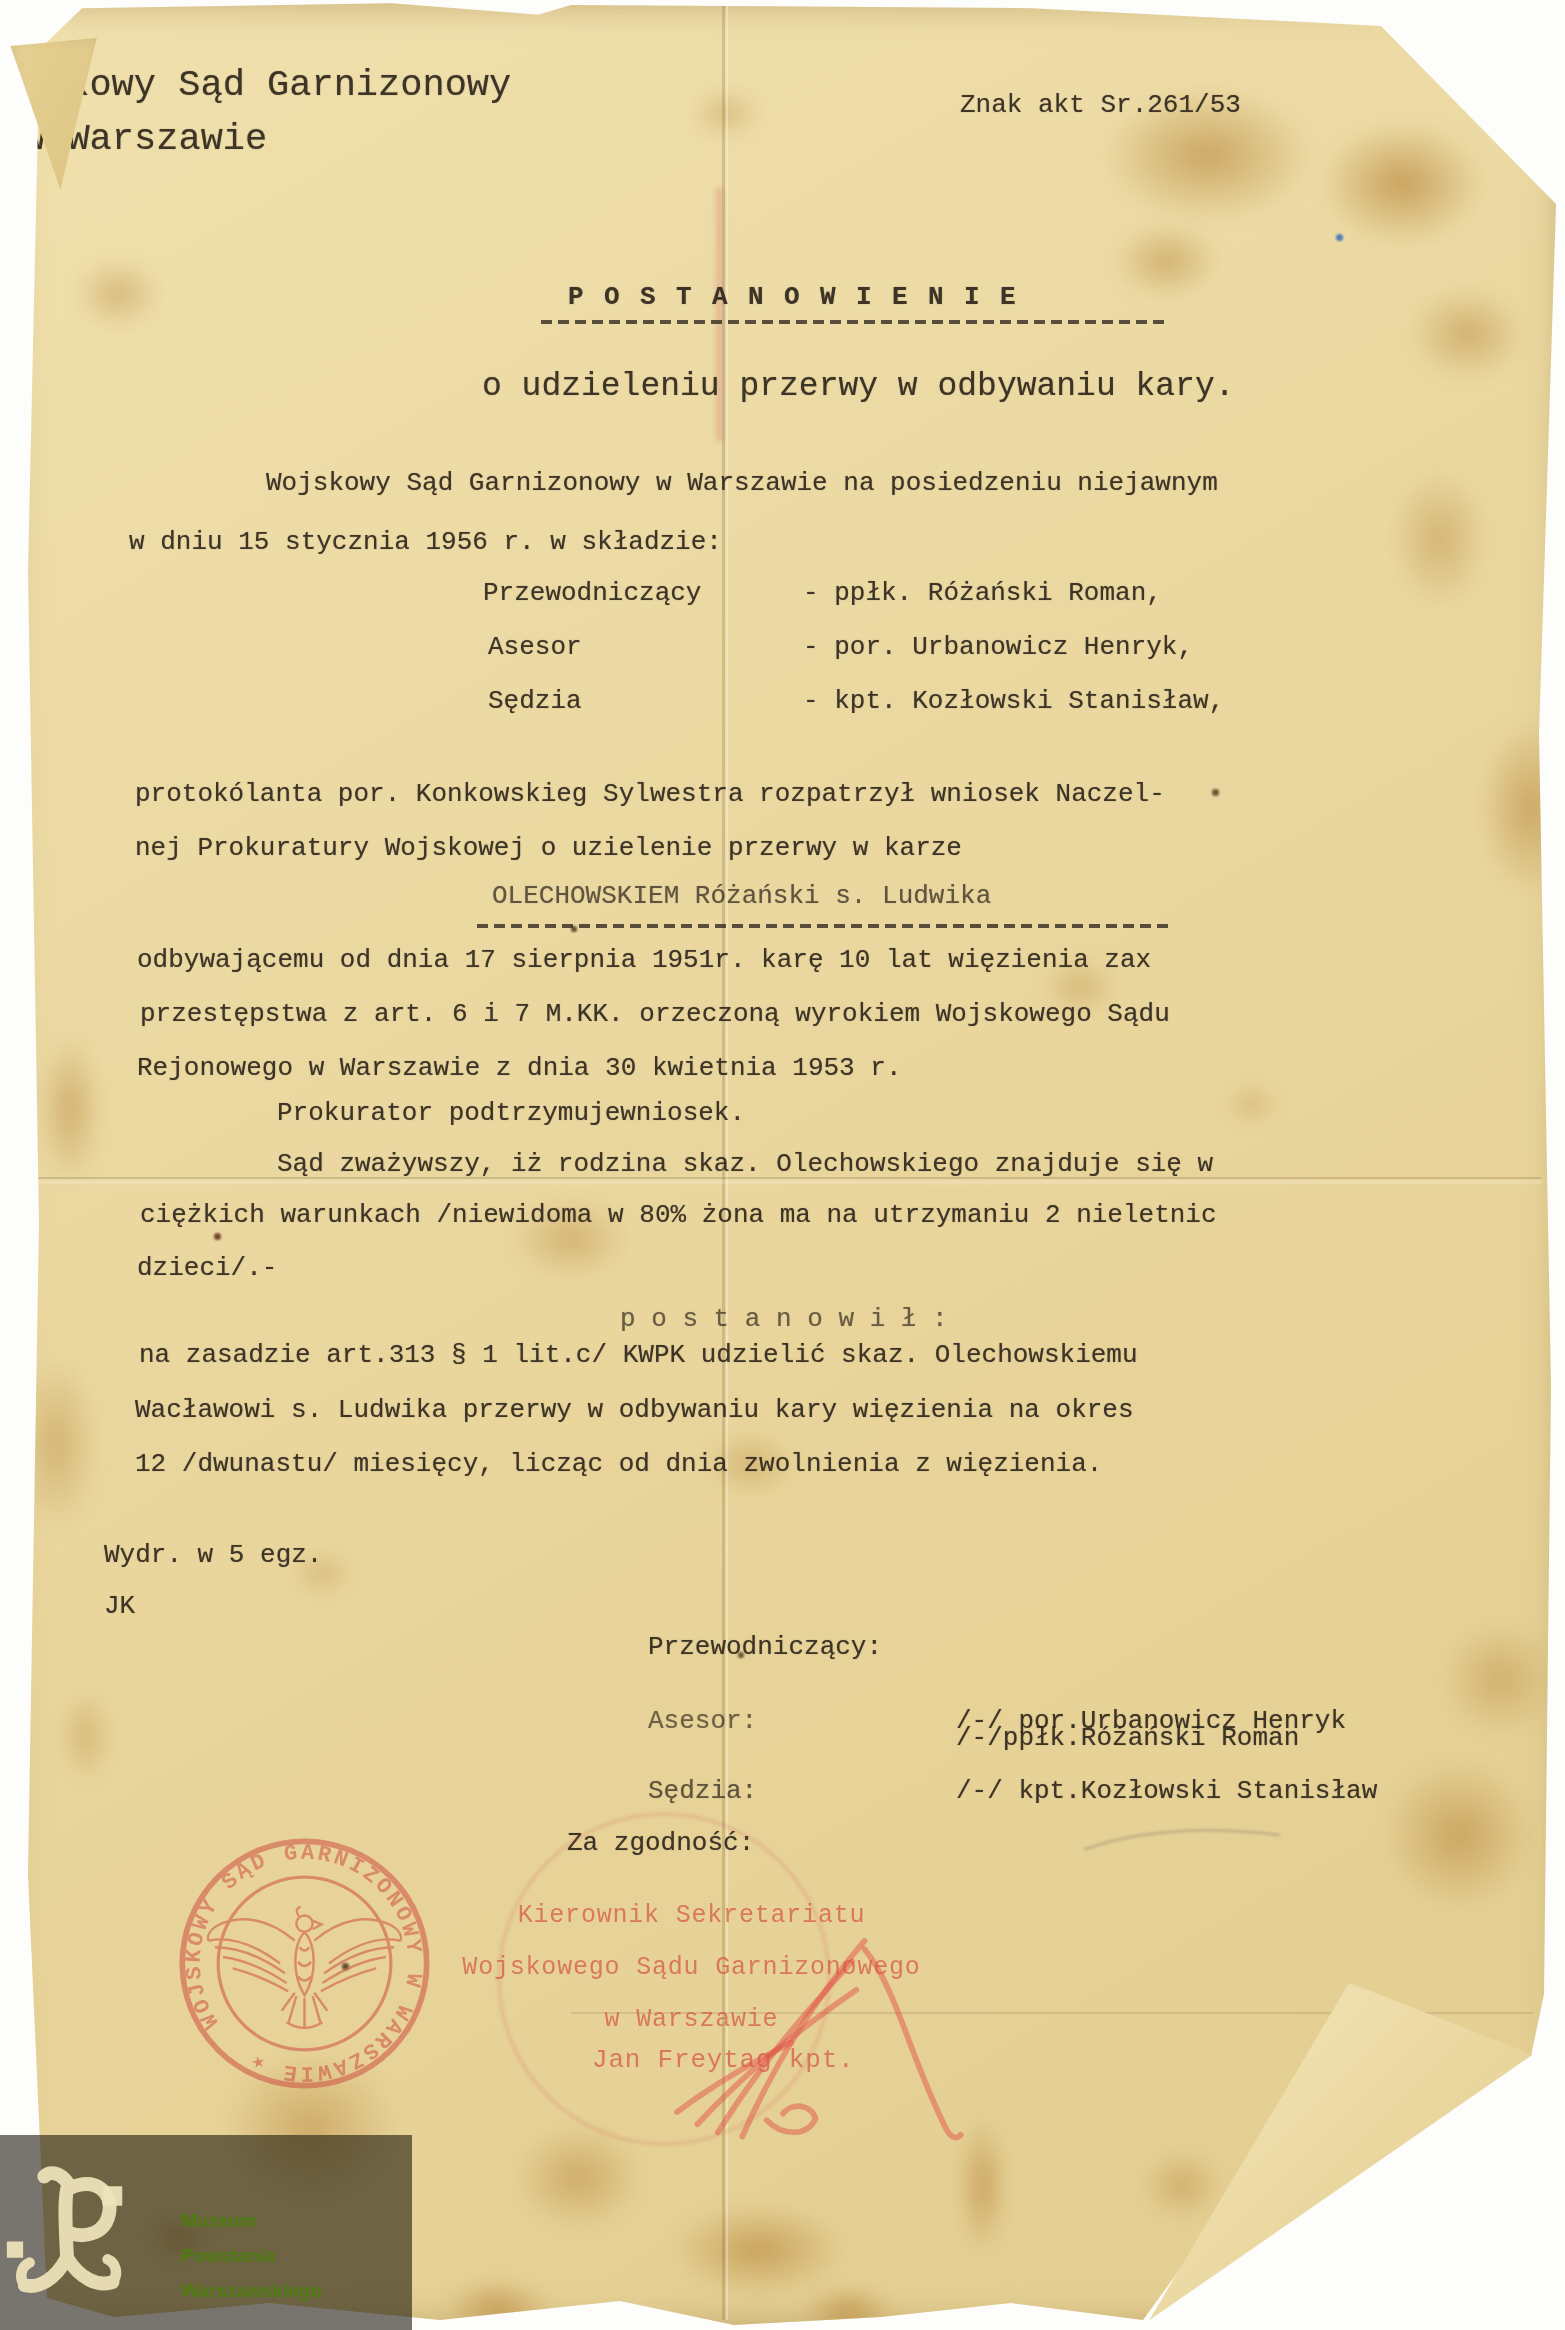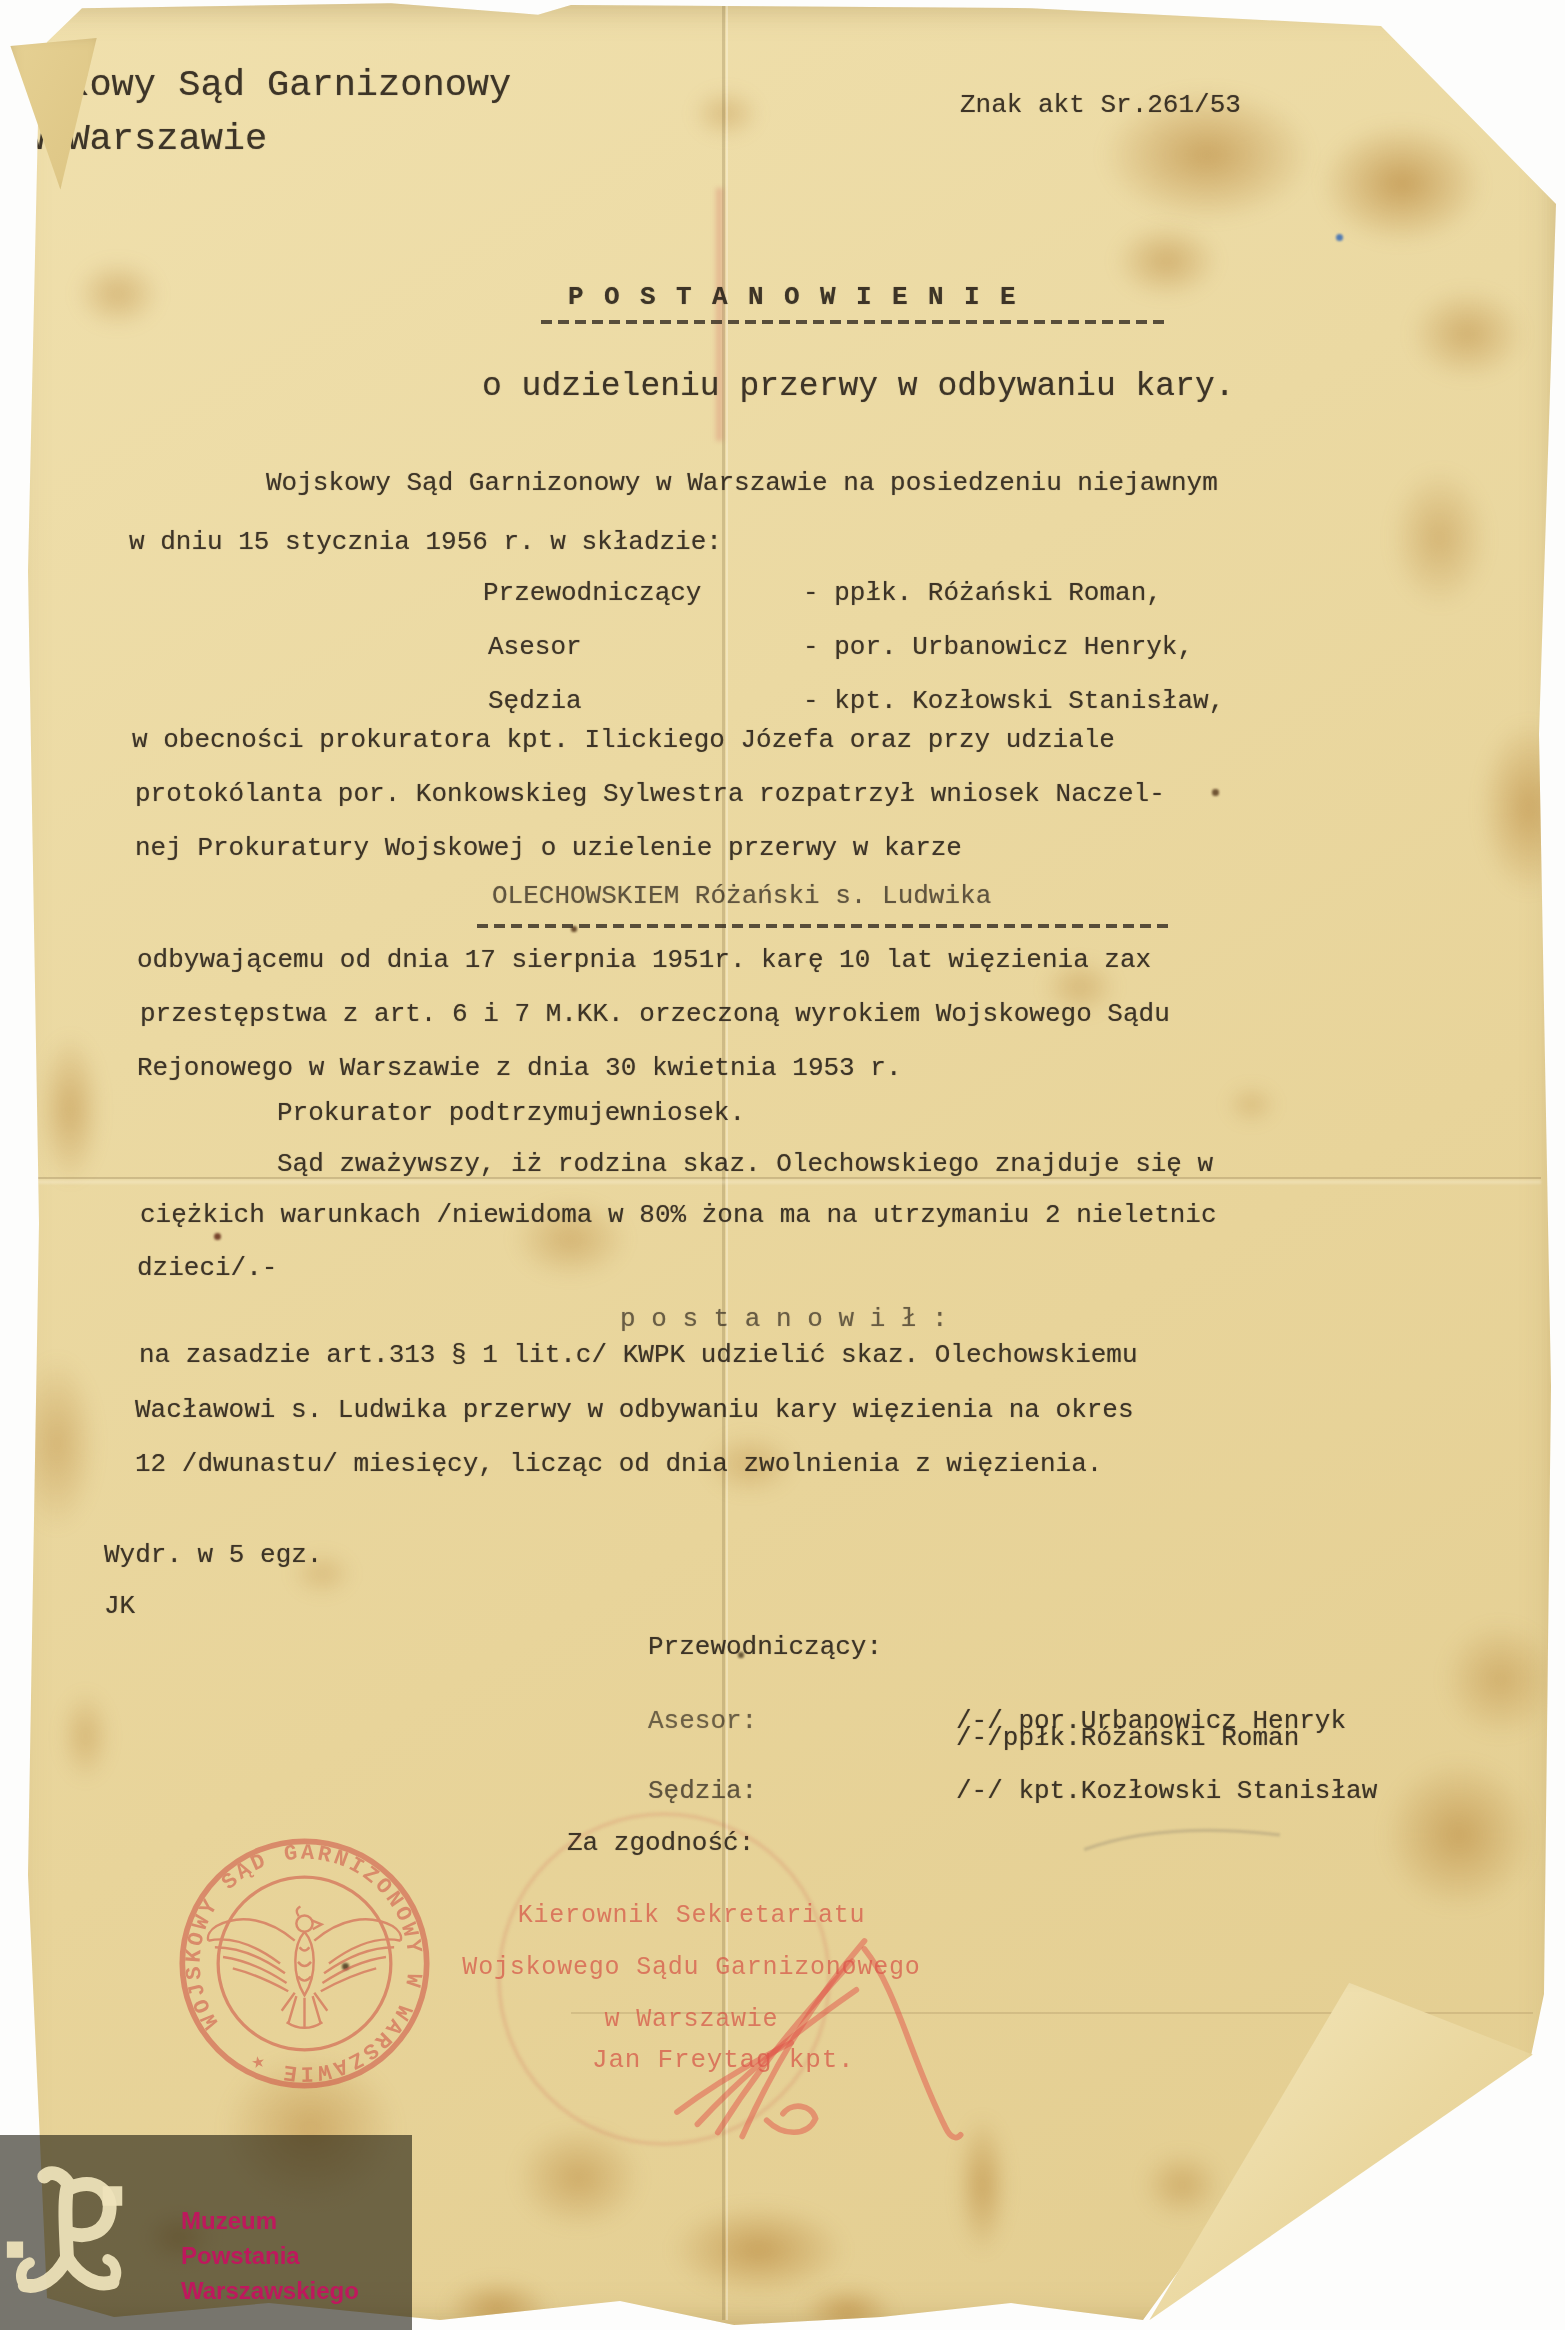--- a/index.html
+++ b/index.html
@@ -36,21 +36,21 @@
       filter:blur(0.4px);}
   #round-stamp{position:absolute;left:166px;top:1825px;filter:blur(0.4px);opacity:.68;}
   #ghost-stamp{position:absolute;left:497px;top:1812px;width:326px;height:326px;border-radius:50%;
       border:4.1px solid rgba(207,86,72,.16);filter:blur(1.6px);}
   #red-signature{position:absolute;left:620px;top:1892px;filter:blur(0.5px);}
   #pencil-mark{position:absolute;left:1076px;top:1817px;filter:blur(0.8px);}
   
   #watermark{position:absolute;left:0;top:2135px;width:412px;height:196px;
       background:rgba(30,27,14,.60);}
   #wm-text{position:absolute;left:181px;top:68px;font-family:"Liberation Sans",sans-serif;
-      font-weight:bold;font-size:24px;line-height:35px;color:#be185d;}
+      font-weight:bold;font-size:19px;line-height:35px;color:#4d7c0f;}
   #kotwica{position:absolute;left:1.6px;top:24.5px;}
 </style>
 </head>
 <body>
 
 <div id="stage">
 
   <div id="paper">
 
     <div id="stain-layer">
@@ -106,21 +106,20 @@
     <div class="tw" style="left:266px;top:469px">Wojskowy Sąd Garnizonowy w Warszawie na posiedzeniu niejawnym</div>
     <div class="tw" style="left:129px;top:528px">w dniu 15 stycznia 1956 r. w składzie:</div>
 
     <div class="tw" style="left:483px;top:579px">Przewodniczący</div>
     <div class="tw" style="left:803px;top:579px">- ppłk. Różański Roman,</div>
     <div class="tw" style="left:488px;top:633px">Asesor</div>
     <div class="tw" style="left:803px;top:633px">- por. Urbanowicz Henryk,</div>
     <div class="tw" style="left:488px;top:687px">Sędzia</div>
     <div class="tw" style="left:803px;top:687px">- kpt. Kozłowski Stanisław,</div>
 
-    <div class="tw" style="left:132px;top:726px">w obecności prokuratora kpt. Ilickiego Józefa oraz przy udziale</div>
     <div class="tw" style="left:135px;top:780px">protokólanta por. Konkowskieg Sylwestra rozpatrzył wniosek Naczel-</div>
     <div class="tw" style="left:135px;top:834px">nej Prokuratury Wojskowej o uzielenie przerwy w karze</div>
 
     <div class="tw" style="left:492px;top:882px;opacity:.8">OLECHOWSKIEM Różański s. Ludwika</div>
     <div class="dashline" style="left:477px;top:924px;width:695px"></div>
 
     <div class="tw" style="left:137px;top:946px">odbywającemu od dnia 17 sierpnia 1951r. karę 10 lat więzienia zax</div>
     <div class="tw" style="left:140px;top:1000px">przestępstwa z art. 6 i 7 M.KK. orzeczoną wyrokiem Wojskowego Sądu</div>
     <div class="tw" style="left:137px;top:1054px">Rejonowego w Warszawie z dnia 30 kwietnia 1953 r.</div>
 

